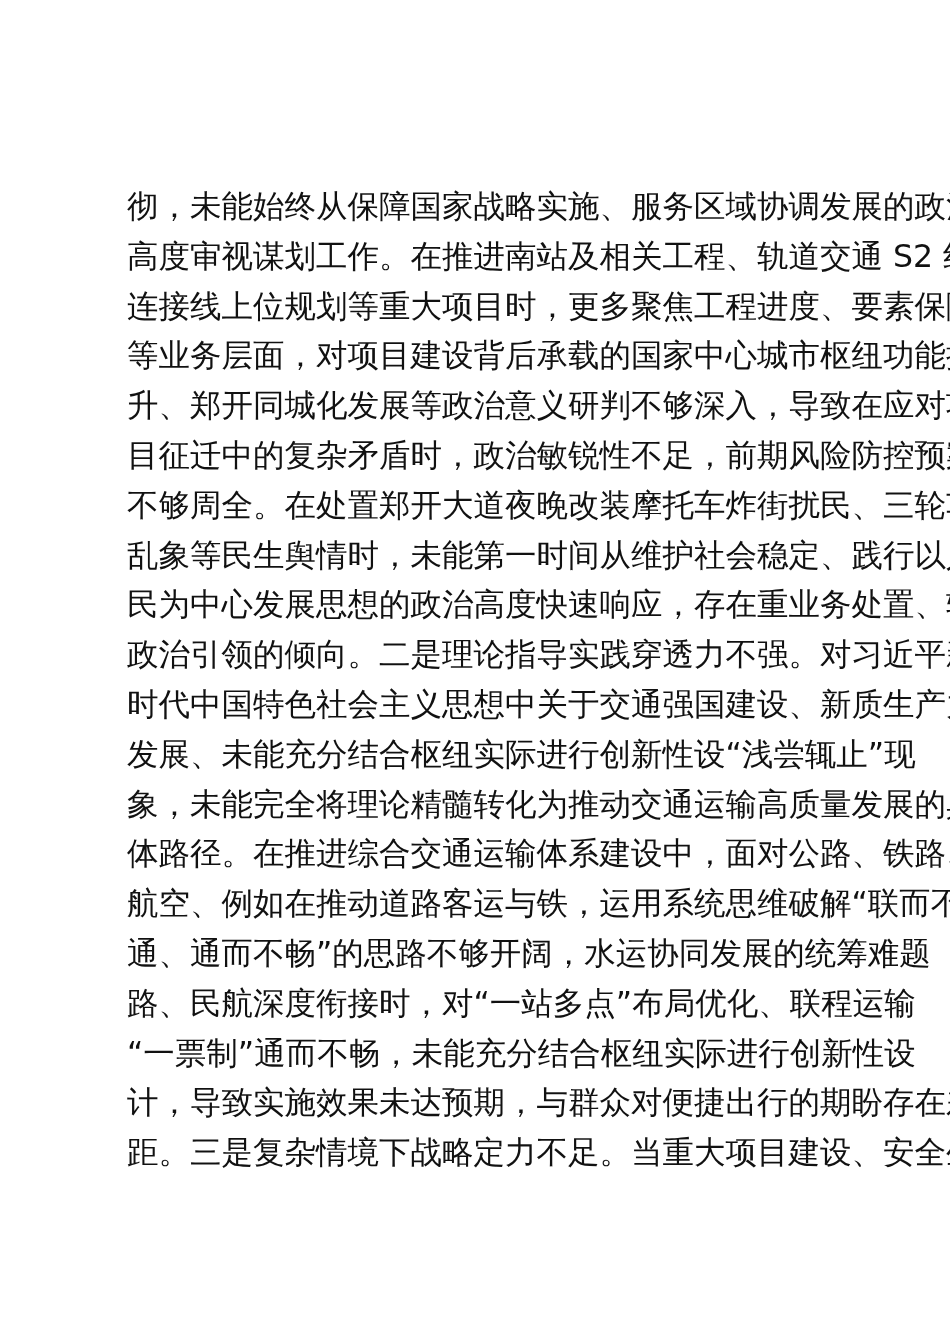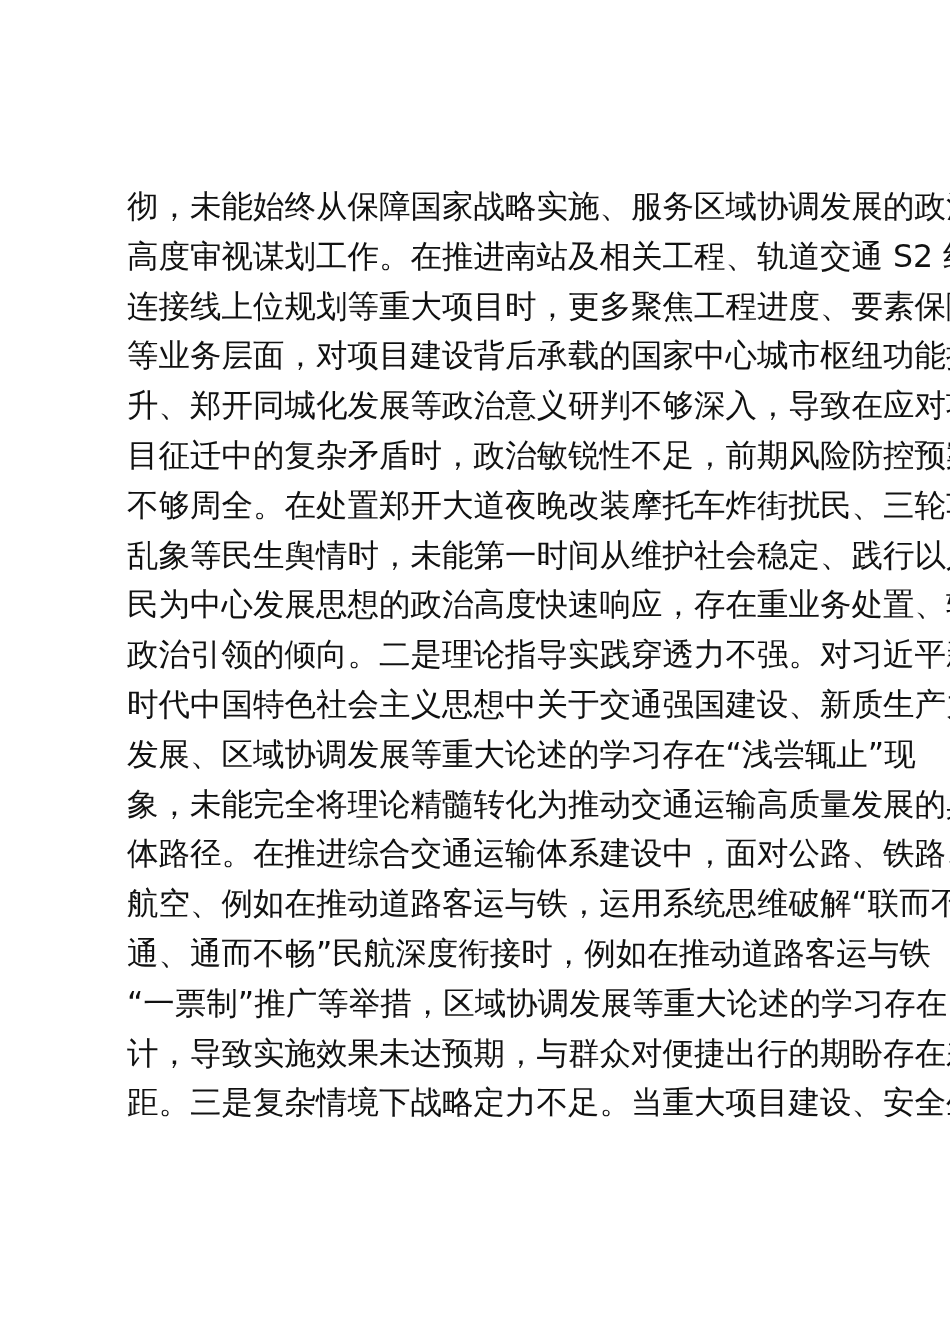--- a/index.html
+++ b/index.html
@@ -30,21 +30,22 @@
   <div class="line">高度审视谋划工作。在推进南站及相关工程、轨道交通 S2 线</div>
   <div class="line">连接线上位规划等重大项目时，更多聚焦工程进度、要素保障</div>
   <div class="line">等业务层面，对项目建设背后承载的国家中心城市枢纽功能提</div>
   <div class="line">升、郑开同城化发展等政治意义研判不够深入，导致在应对项</div>
   <div class="line">目征迁中的复杂矛盾时，政治敏锐性不足，前期风险防控预案</div>
   <div class="line">不够周全。在处置郑开大道夜晚改装摩托车炸街扰民、三轮车</div>
   <div class="line">乱象等民生舆情时，未能第一时间从维护社会稳定、践行以人</div>
   <div class="line">民为中心发展思想的政治高度快速响应，存在重业务处置、轻</div>
   <div class="line">政治引领的倾向。二是理论指导实践穿透力不强。对习近平新</div>
   <div class="line">时代中国特色社会主义思想中关于交通强国建设、新质生产力</div>
-  <div class="line">发展、区域协调发展等重大论述的学习存在“浅尝辄止”现</div>
+  <div class="line">发展、未能充分结合枢纽实际进行创新性设“浅尝辄止”现</div>
   <div class="line">象，未能完全将理论精髓转化为推动交通运输高质量发展的具</div>
   <div class="line">体路径。在推进综合交通运输体系建设中，面对公路、铁路、</div>
   <div class="line">航空、例如在推动道路客运与铁，运用系统思维破解“联而不</div>
-  <div class="line">通、通而不畅”民航深度衔接时，例如在推动道路客运与铁</div>
-  <div class="line">“一票制”推广等举措，区域协调发展等重大论述的学习存在</div>
+  <div class="line">通、通而不畅”的思路不够开阔，水运协同发展的统筹难题</div>
+  <div class="line">路、民航深度衔接时，对“一站多点”布局优化、联程运输</div>
+  <div class="line">“一票制”通而不畅，未能充分结合枢纽实际进行创新性设</div>
   <div class="line">计，导致实施效果未达预期，与群众对便捷出行的期盼存在差</div>
   <div class="line">距。三是复杂情境下战略定力不足。当重大项目建设、安全生</div>
 </div>
 
 </body></html>

